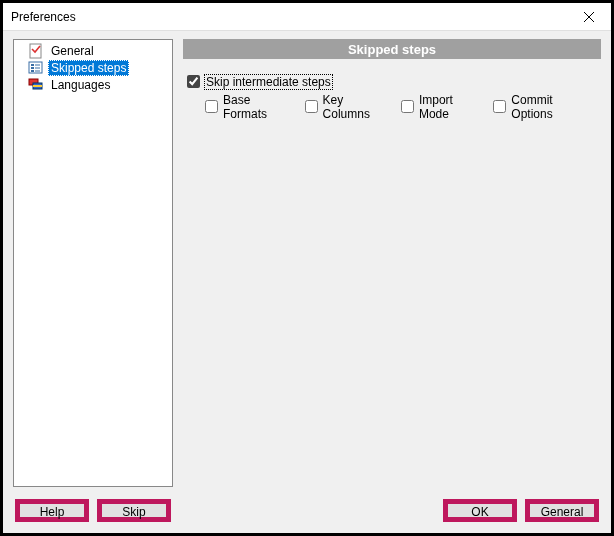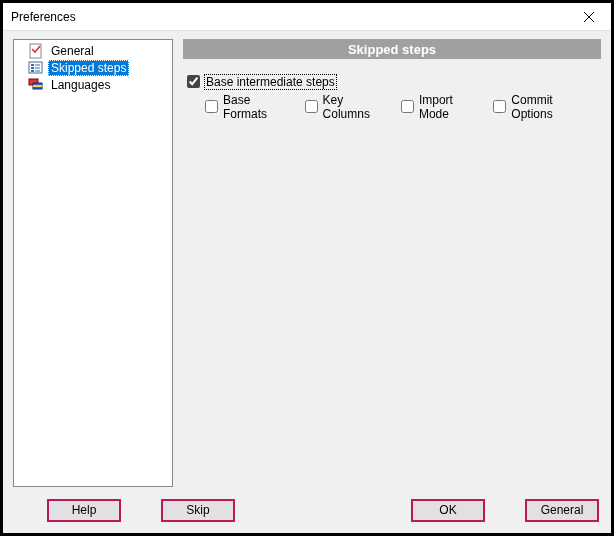--- a/index.html
+++ b/index.html
@@ -120,25 +120,24 @@
     height: 40px;
     display: flex;
     align-items: center;
     padding: 0 12px 6px 12px;
     gap: 8px;
   }
   .footer .spacer { flex: 1; }
   .btn {
     width: 74px;
     height: 23px;
-    border: 2px solid #be185d;
+    border: 5px solid #be185d;
     background: #e1e1e1;
     font: inherit;
     cursor: pointer;
-    margin-left: 32px;
   }
 </style>
 </head>
 <body>
 
 <div class="window">
 
   <div class="titlebar">
     <span class="titlebar-title">Preferences</span>
     <div class="close-btn">
@@ -180,21 +179,21 @@
         <span class="tree-label-box">Languages</span>
       </div>
     </div>
 
     <div class="main">
       <div class="banner">Skipped steps</div>
       <div class="content">
 
         <div class="chk-row master">
           <input type="checkbox" checked="" style="">
-          <label>Base intermediate steps</label>
+          <label>Skip intermediate steps</label>
         </div>
 
         <div class="sublist">
           <div class="chk-row">
             <input type="checkbox" style="">
             <label>Base Formats</label>
           </div>
           <div class="chk-row">
             <input type="checkbox" style="">
             <label>Key Columns</label>

